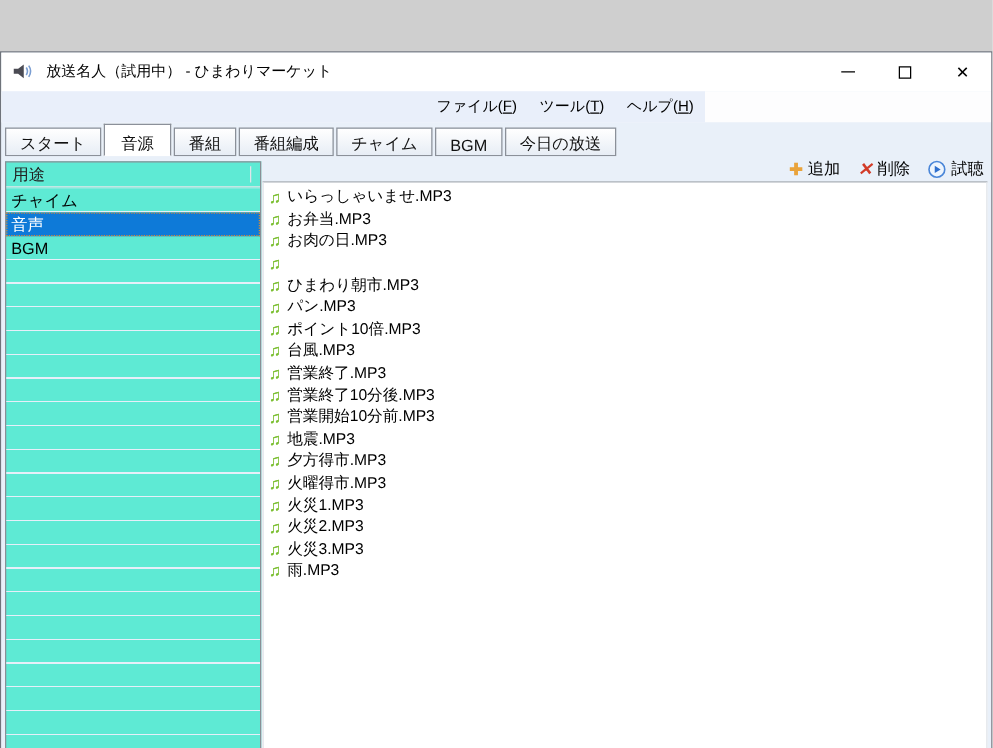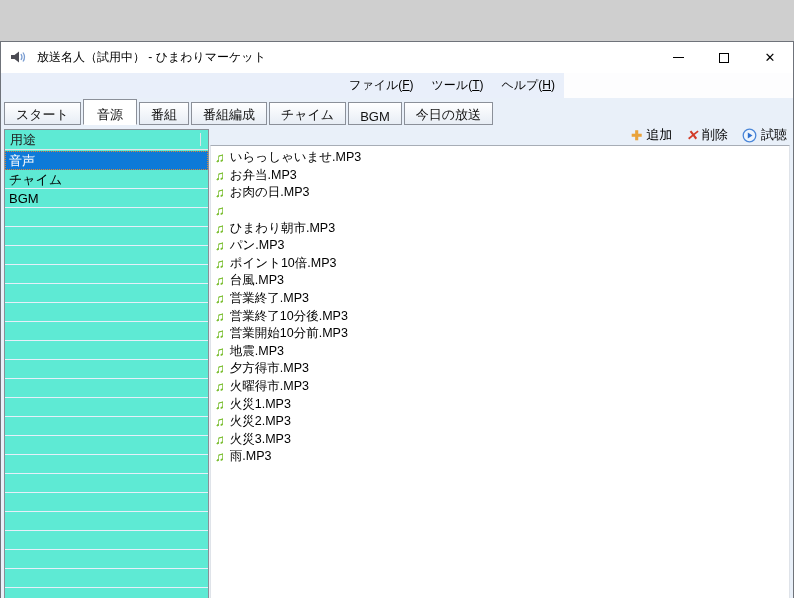--- a/index.html
+++ b/index.html
@@ -182,26 +182,26 @@
       </div>
 
   </div>
 
   <div class="content">
 
     <div class="sidebar">
       <div class="sidebar-header">用途</div>
       <div class="sidebar-body">
 
+          <div class="side-item">
+            <span>チャイム</span>
+          </div>
+
           <div class="side-item selected">
             <span>音声</span>
-          </div>
-
-          <div class="side-item">
-            <span>チャイム</span>
           </div>
 
           <div class="side-item">
             <span>BGM</span>
           </div>
 
       </div>
     </div>
 
     <div class="toolbar">

